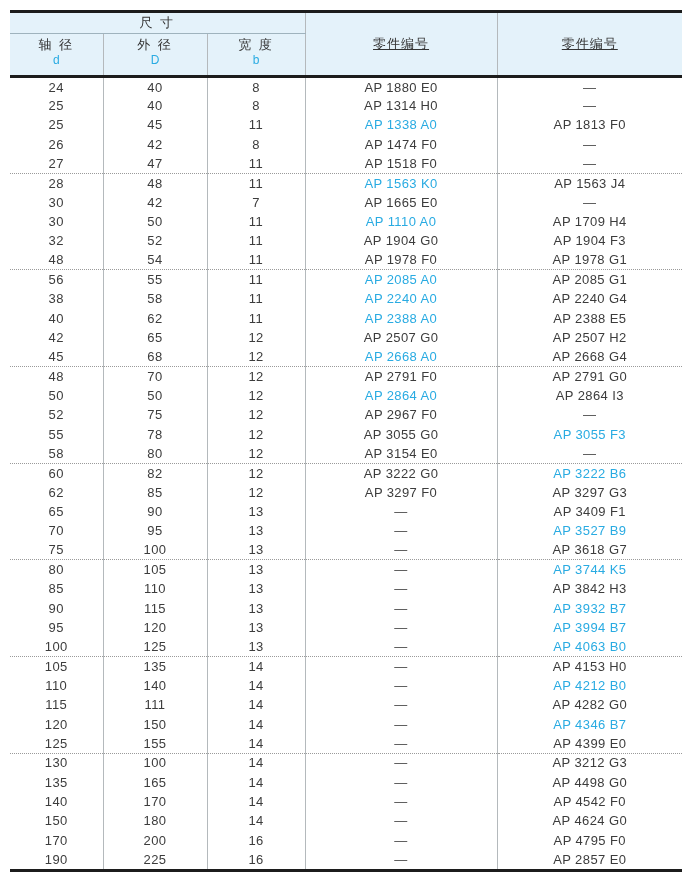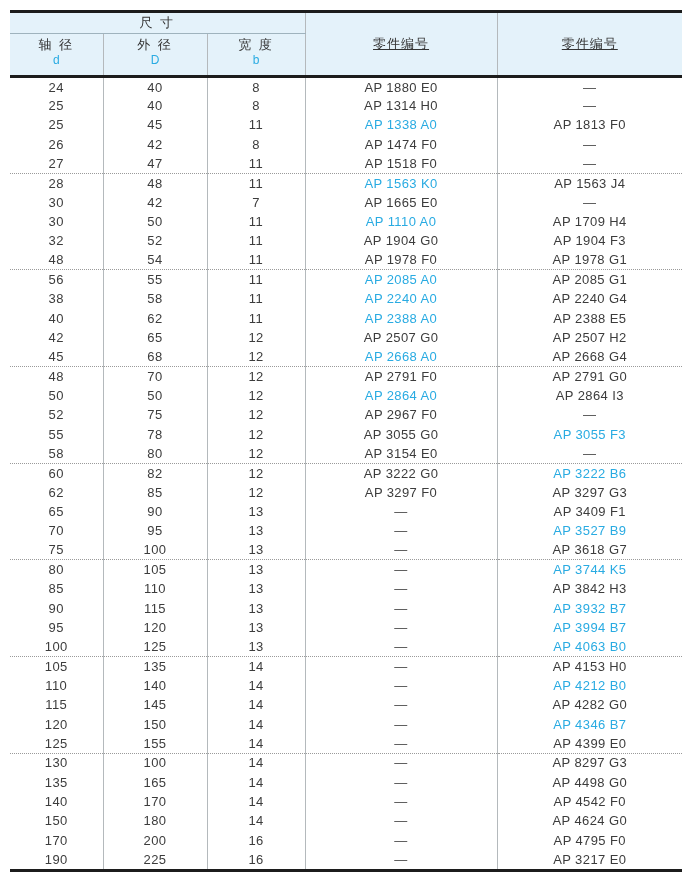--- a/index.html
+++ b/index.html
@@ -340,21 +340,21 @@
   </tr>
         <tr>
     <td>110</td>
     <td>140</td>
     <td>14</td>
     <td class="dash">—</td>
     <td class="hl">AP 4212 B0</td>
   </tr>
         <tr>
     <td>115</td>
-    <td>145</td>
+    <td>111</td>
     <td>14</td>
     <td class="dash">—</td>
     <td>AP 4282 G0</td>
   </tr>
         <tr>
     <td>120</td>
     <td>150</td>
     <td>14</td>
     <td class="dash">—</td>
     <td class="hl">AP 4346 B7</td>
@@ -364,21 +364,21 @@
     <td>155</td>
     <td>14</td>
     <td class="dash">—</td>
     <td>AP 4399 E0</td>
   </tr>
         <tr class="dotted">
     <td>130</td>
     <td>100</td>
     <td>14</td>
     <td class="dash">—</td>
-    <td>AP 8297 G3</td>
+    <td>AP 3212 G3</td>
   </tr>
         <tr>
     <td>135</td>
     <td>165</td>
     <td>14</td>
     <td class="dash">—</td>
     <td>AP 4498 G0</td>
   </tr>
         <tr>
     <td>140</td>
@@ -399,19 +399,19 @@
     <td>200</td>
     <td>16</td>
     <td class="dash">—</td>
     <td>AP 4795 F0</td>
   </tr>
         <tr>
     <td>190</td>
     <td>225</td>
     <td>16</td>
     <td class="dash">—</td>
-    <td>AP 3217 E0</td>
+    <td>AP 2857 E0</td>
   </tr>
       </tbody>
   </table>
 
   <div class="rule-bottom"></div>
 </div>
 
 </body></html>

